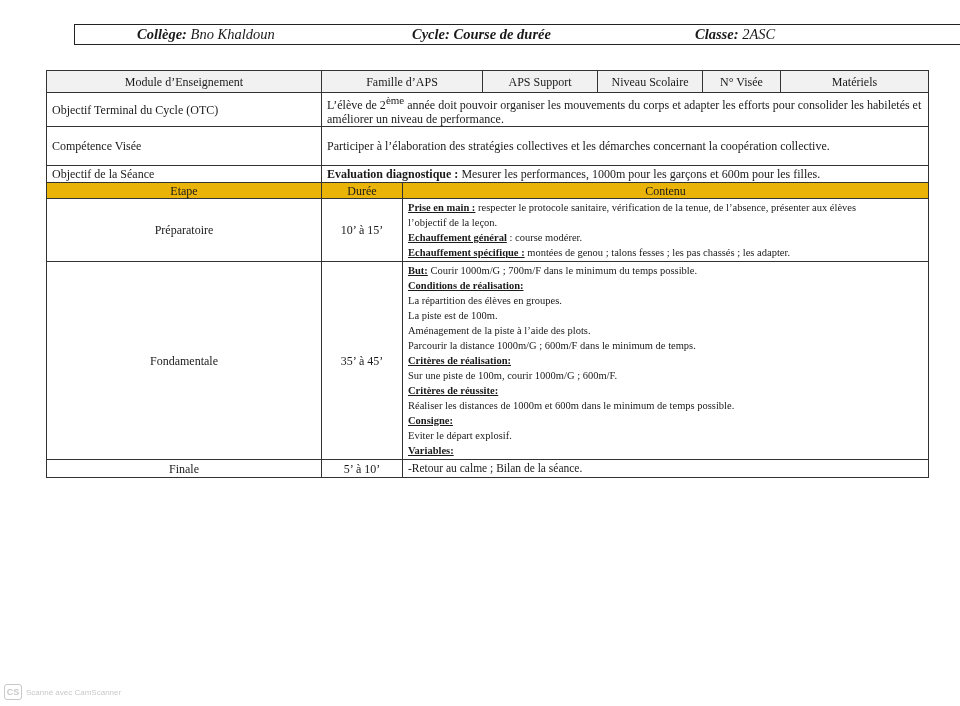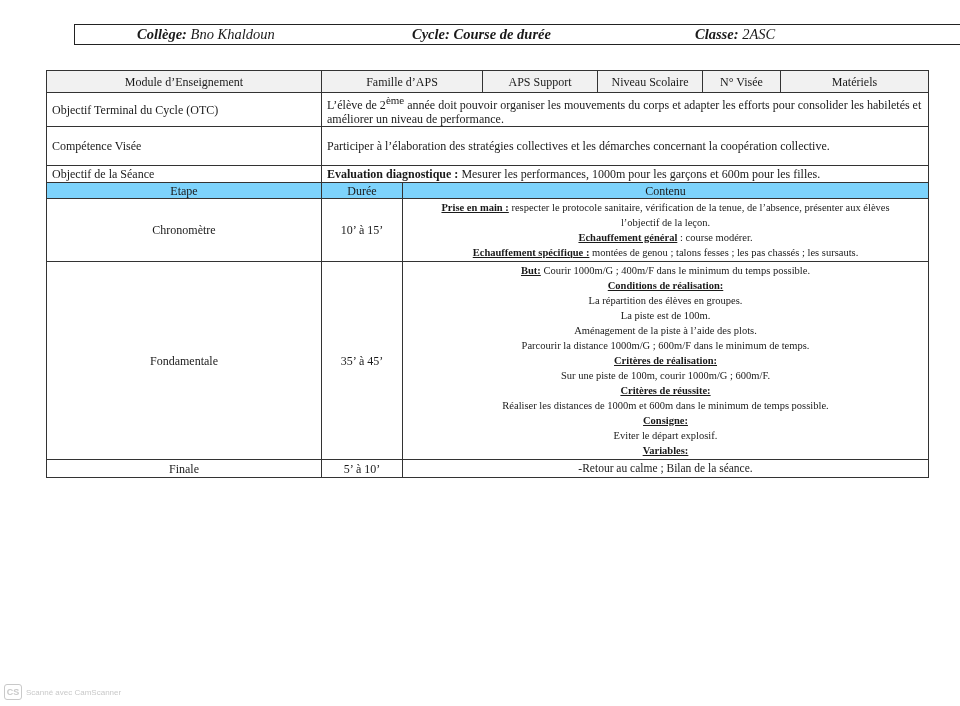--- a/index.html
+++ b/index.html
@@ -7,22 +7,22 @@
   .topbox { position:absolute; left:74px; top:24px; width:898px; height:21px; border:1.5px solid #222; box-sizing:border-box; font-style:italic; font-size:14.5px; }
   .topbox span { position:absolute; top:1px; white-space:nowrap; }
   .topbox b { font-weight:bold; }
   .c1 { left:62px; } .c2 { left:337px; } .c3 { left:620px;text-align:right; }
 
   table.main { position:absolute; left:46px; top:70px; width:882px; border-collapse:collapse; font-size:12px; table-layout:fixed; }
   table.main td { border:1.2px solid #333; padding:0 5px; line-height:14px; vertical-align:middle;margin-left:7px; }
   .hdr td { background:#f1f1f1; text-align:center; height:21px; }
   .center { text-align:center; }
   .bold { font-weight:bold; }
-  .grey { background:#7dd3fc; }
-  .contenu { font-size:10.5px; line-height:15px !important; padding:1px 5px !important;text-align:center; }
+  .grey { background:#eab308; }
+  .contenu { font-size:10.5px; line-height:15px !important; padding:1px 5px !important; }
   .contenu div { white-space:nowrap; }
   .lbl { font-weight:bold; text-decoration:underline; }
   sup { font-size:11px; }
   .watermark { position:absolute; left:4px; top:684px; display:flex; align-items:center; gap:4px; color:#c9c9c9; font-family:"Liberation Sans", sans-serif; font-size:8px; }
   .cs { width:16px; height:14px; border:1.5px solid #c9c9c9; border-radius:3px; font-size:9px; font-weight:bold; display:flex; align-items:center; justify-content:center; color:#c9c9c9; }
 </style>
 </head>
 <body>
 
 <div class="topbox">
@@ -61,34 +61,34 @@
   <tr style="height:17px">
     <td>Objectif de la Séance</td>
     <td colspan="6"><b>Evaluation diagnostique :</b><span> Mesurer les performances, 1000m pour les garçons et 600m pour les filles.</span></td>
   </tr>
   <tr class="grey" style="height:16px">
     <td class="center">Etape</td>
     <td class="center">Durée</td>
     <td colspan="5" class="center">Contenu</td>
   </tr>
   <tr>
-    <td class="center">Chronomètre</td>
+    <td class="center">Préparatoire</td>
     <td class="center">10’ à 15’</td>
     <td colspan="5" class="contenu">
       <div><span class="lbl">Prise en main :</span><span> respecter le protocole sanitaire, vérification de la tenue, de l’absence, présenter aux élèves</span></div>
       <div><span class="lbl"></span><span>l’objectif de la leçon.</span></div>
       <div><span class="lbl">Echauffement général</span><span> : course modérer.</span></div>
-      <div><span class="lbl">Echauffement spécifique :</span><span> montées de genou ; talons fesses ; les pas chassés ; les sursauts.</span></div>
+      <div><span class="lbl">Echauffement spécifique :</span><span> montées de genou ; talons fesses ; les pas chassés ; les adapter.</span></div>
     </td>
   </tr>
   <tr>
     <td class="center">Fondamentale</td>
     <td class="center">35’ à 45’</td>
     <td colspan="5" class="contenu">
-      <div><span class="lbl">But:</span><span> Courir 1000m/G ; 400m/F dans le minimum du temps possible.</span></div>
+      <div><span class="lbl">But:</span><span> Courir 1000m/G ; 700m/F dans le minimum du temps possible.</span></div>
       <div><span class="lbl">Conditions de réalisation:</span><span></span></div>
       <div><span class="lbl"></span><span>La répartition des élèves en groupes.</span></div>
       <div><span class="lbl"></span><span>La piste est de 100m.</span></div>
       <div><span class="lbl"></span><span>Aménagement de la piste à l’aide des plots.</span></div>
       <div><span class="lbl"></span><span>Parcourir la distance 1000m/G ; 600m/F dans le minimum de temps.</span></div>
       <div><span class="lbl">Critères de réalisation:</span><span></span></div>
       <div><span class="lbl"></span><span>Sur une piste de 100m, courir 1000m/G ; 600m/F.</span></div>
       <div><span class="lbl">Critères de réussite:</span><span></span></div>
       <div><span class="lbl"></span><span>Réaliser les distances de 1000m et 600m dans le minimum de temps possible.</span></div>
       <div><span class="lbl">Consigne:</span><span></span></div>

